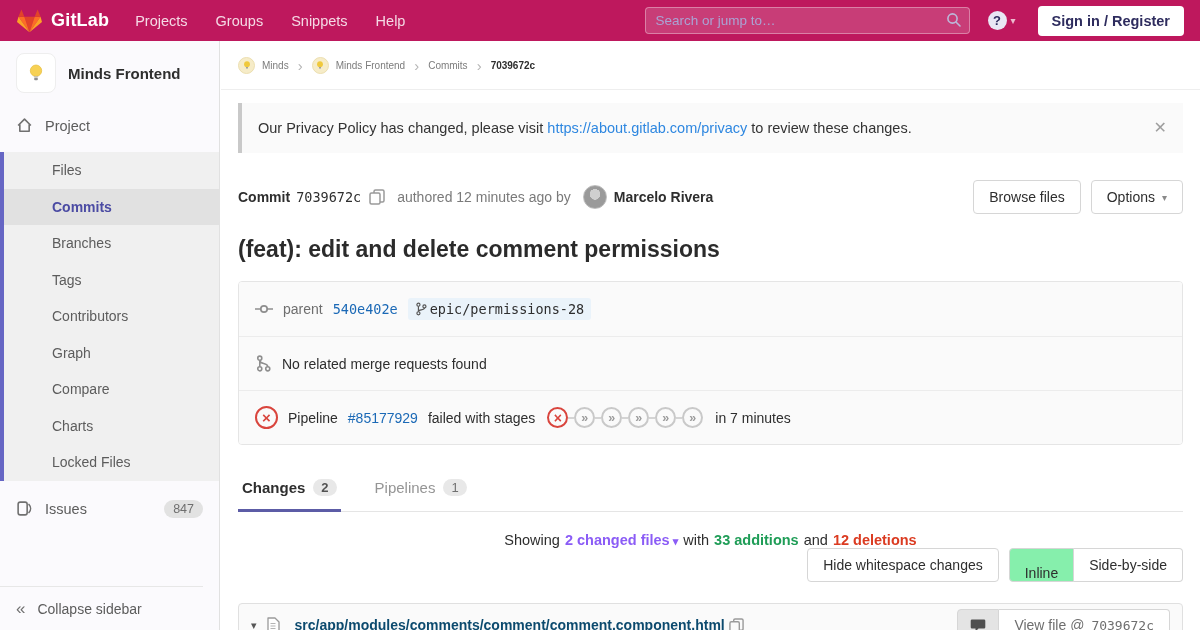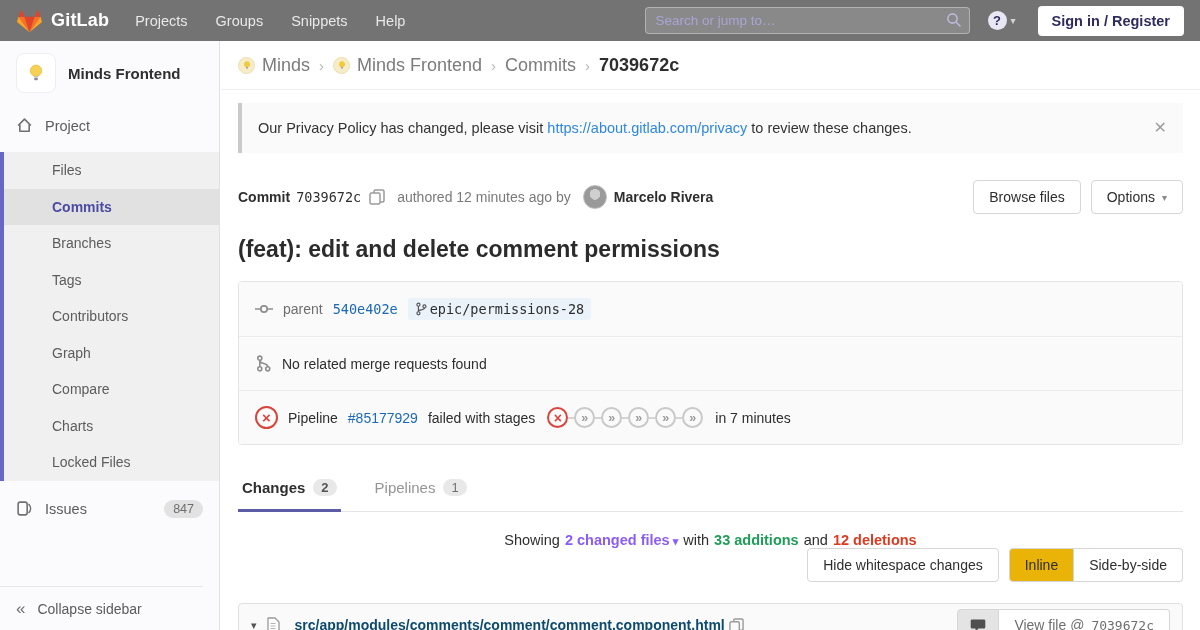--- a/index.html
+++ b/index.html
@@ -2,21 +2,21 @@
 <html><head>
 <meta charset="utf-8">
 <style>
   * { margin:0; padding:0; box-sizing:border-box; }
   html,body { width:1200px; height:630px; overflow:hidden; background:#fff;
     font-family:"Liberation Sans", sans-serif; font-size:14px; color:#2e2e2e; }
   .mono { font-family:"DejaVu Sans Mono","Liberation Mono",monospace; }
 
   
   .navbar { position:absolute; top:0; left:0; width:1200px; height:41px;
-    background:#737373; display:flex; align-items:center; padding:0 16px; z-index:10; }
+    background:#be185d; display:flex; align-items:center; padding:0 16px; z-index:10; }
   .brand { display:flex; align-items:center; gap:8px; margin-right:26px; }
   .brand-name { color:#fff; font-size:18px; font-weight:bold; letter-spacing:.2px; }
   .nav-links { display:flex; align-items:center; gap:28px; }
   .nav-link { color:rgba(255,255,255,.84); font-size:14.5px; cursor:pointer; text-decoration:none; }
   .nav-spacer { flex:1; }
   .searchbox { position:relative; width:325px; height:27px; margin-right:18px; }
   .searchbox input { width:100%; height:100%; background:rgba(255,255,255,.16);
     border:1px solid rgba(255,255,255,.35); border-radius:4px; color:#fff;
     padding:0 30px 0 10px; font-size:13.5px; outline:none;
     font-family:"Liberation Sans",sans-serif; }
@@ -56,21 +56,21 @@
     border-top:1px solid #e7e7e7; display:flex; align-items:center; gap:12px;
     padding:0 16px; color:#5c5c5c; cursor:pointer; background:#fbfafd; }
   .collapse-ico { font-size:17px; color:#707070; line-height:1; }
   .collapse-ico::before { content:"«"; }
 
   
   .main { position:absolute; top:41px; left:221px; right:0; bottom:0; overflow:hidden; }
   .inner { padding:0 17px; }
 
   .breadcrumb { height:49px; display:flex; align-items:center; gap:9px;
-    padding:0 17px; border-bottom:1px solid #eee; font-size:18px; color:#7c7c7c; }
+    padding:0 17px; border-bottom:1px solid #eee; font-size:10px; color:#7c7c7c; }
   .crumb { display:flex; align-items:center; gap:7px; color:#7c7c7c;
     text-decoration:none; cursor:pointer; }
   .crumb-avatar { width:17px; height:17px; border-radius:50%; background:#f6ecc8;
     border:1px solid #ecdfb0; display:flex; align-items:center; justify-content:center; }
   .crumb-sep { color:#b5b5b5; font-size:15px; }
   .crumb-sep::before { content:"›"; }
   .crumb-current { color:#2e2e2e; font-weight:bold; }
 
   .banner { margin-top:13px; background:#fafafa; border-left:4px solid #c9c9c9;
     padding:17px 16px; display:flex; align-items:center; font-size:14.5px; color:#333; }
@@ -131,21 +131,21 @@
     gap:5px; flex-wrap:wrap; }
   .files-dd { font-weight:bold; color:#8b5cf6; cursor:pointer; text-decoration:none; }
   .files-dd::after { content:" ▾"; font-size:11px; }
   .additions { font-weight:bold; color:#1f9d57; }
   .deletions { font-weight:bold; color:#db3b21; }
   .summary-actions { margin-left:auto; display:flex; gap:10px; }
   .btn-group { display:flex; }
   .btn-group .btn { border-radius:0; border-left-width:0; }
   .btn-group .btn:first-child { border-radius:4px 0 0 4px; border-left-width:1px; }
   .btn-group .btn:last-child { border-radius:0 4px 4px 0; }
-  .btn-group .btn.active { background:#eab308; }
+  .btn-group .btn.active { background:#86efac;align-items:flex-end; }
 
   .file-header { margin-top:21px; border:1px solid #e0e0e0; border-radius:4px 4px 0 0;
     background:#fafafa; display:flex; align-items:center; padding:6px 12px; height:44px; }
   .file-caret { color:#555; font-size:11px; margin-right:9px; cursor:pointer; }
   .file-caret::before { content:"▾"; }
   .file-path { font-weight:bold; font-size:14px; color:#0c4a6e; margin:0 4px 0 15px; }
   .file-actions { margin-left:auto; display:flex; }
   .comment-btn { width:42px; height:32px; background:#e4e4e4; border:1px solid #d6d6d6;
     border-radius:4px 0 0 4px; display:flex; align-items:center; justify-content:center;
     cursor:pointer; }

